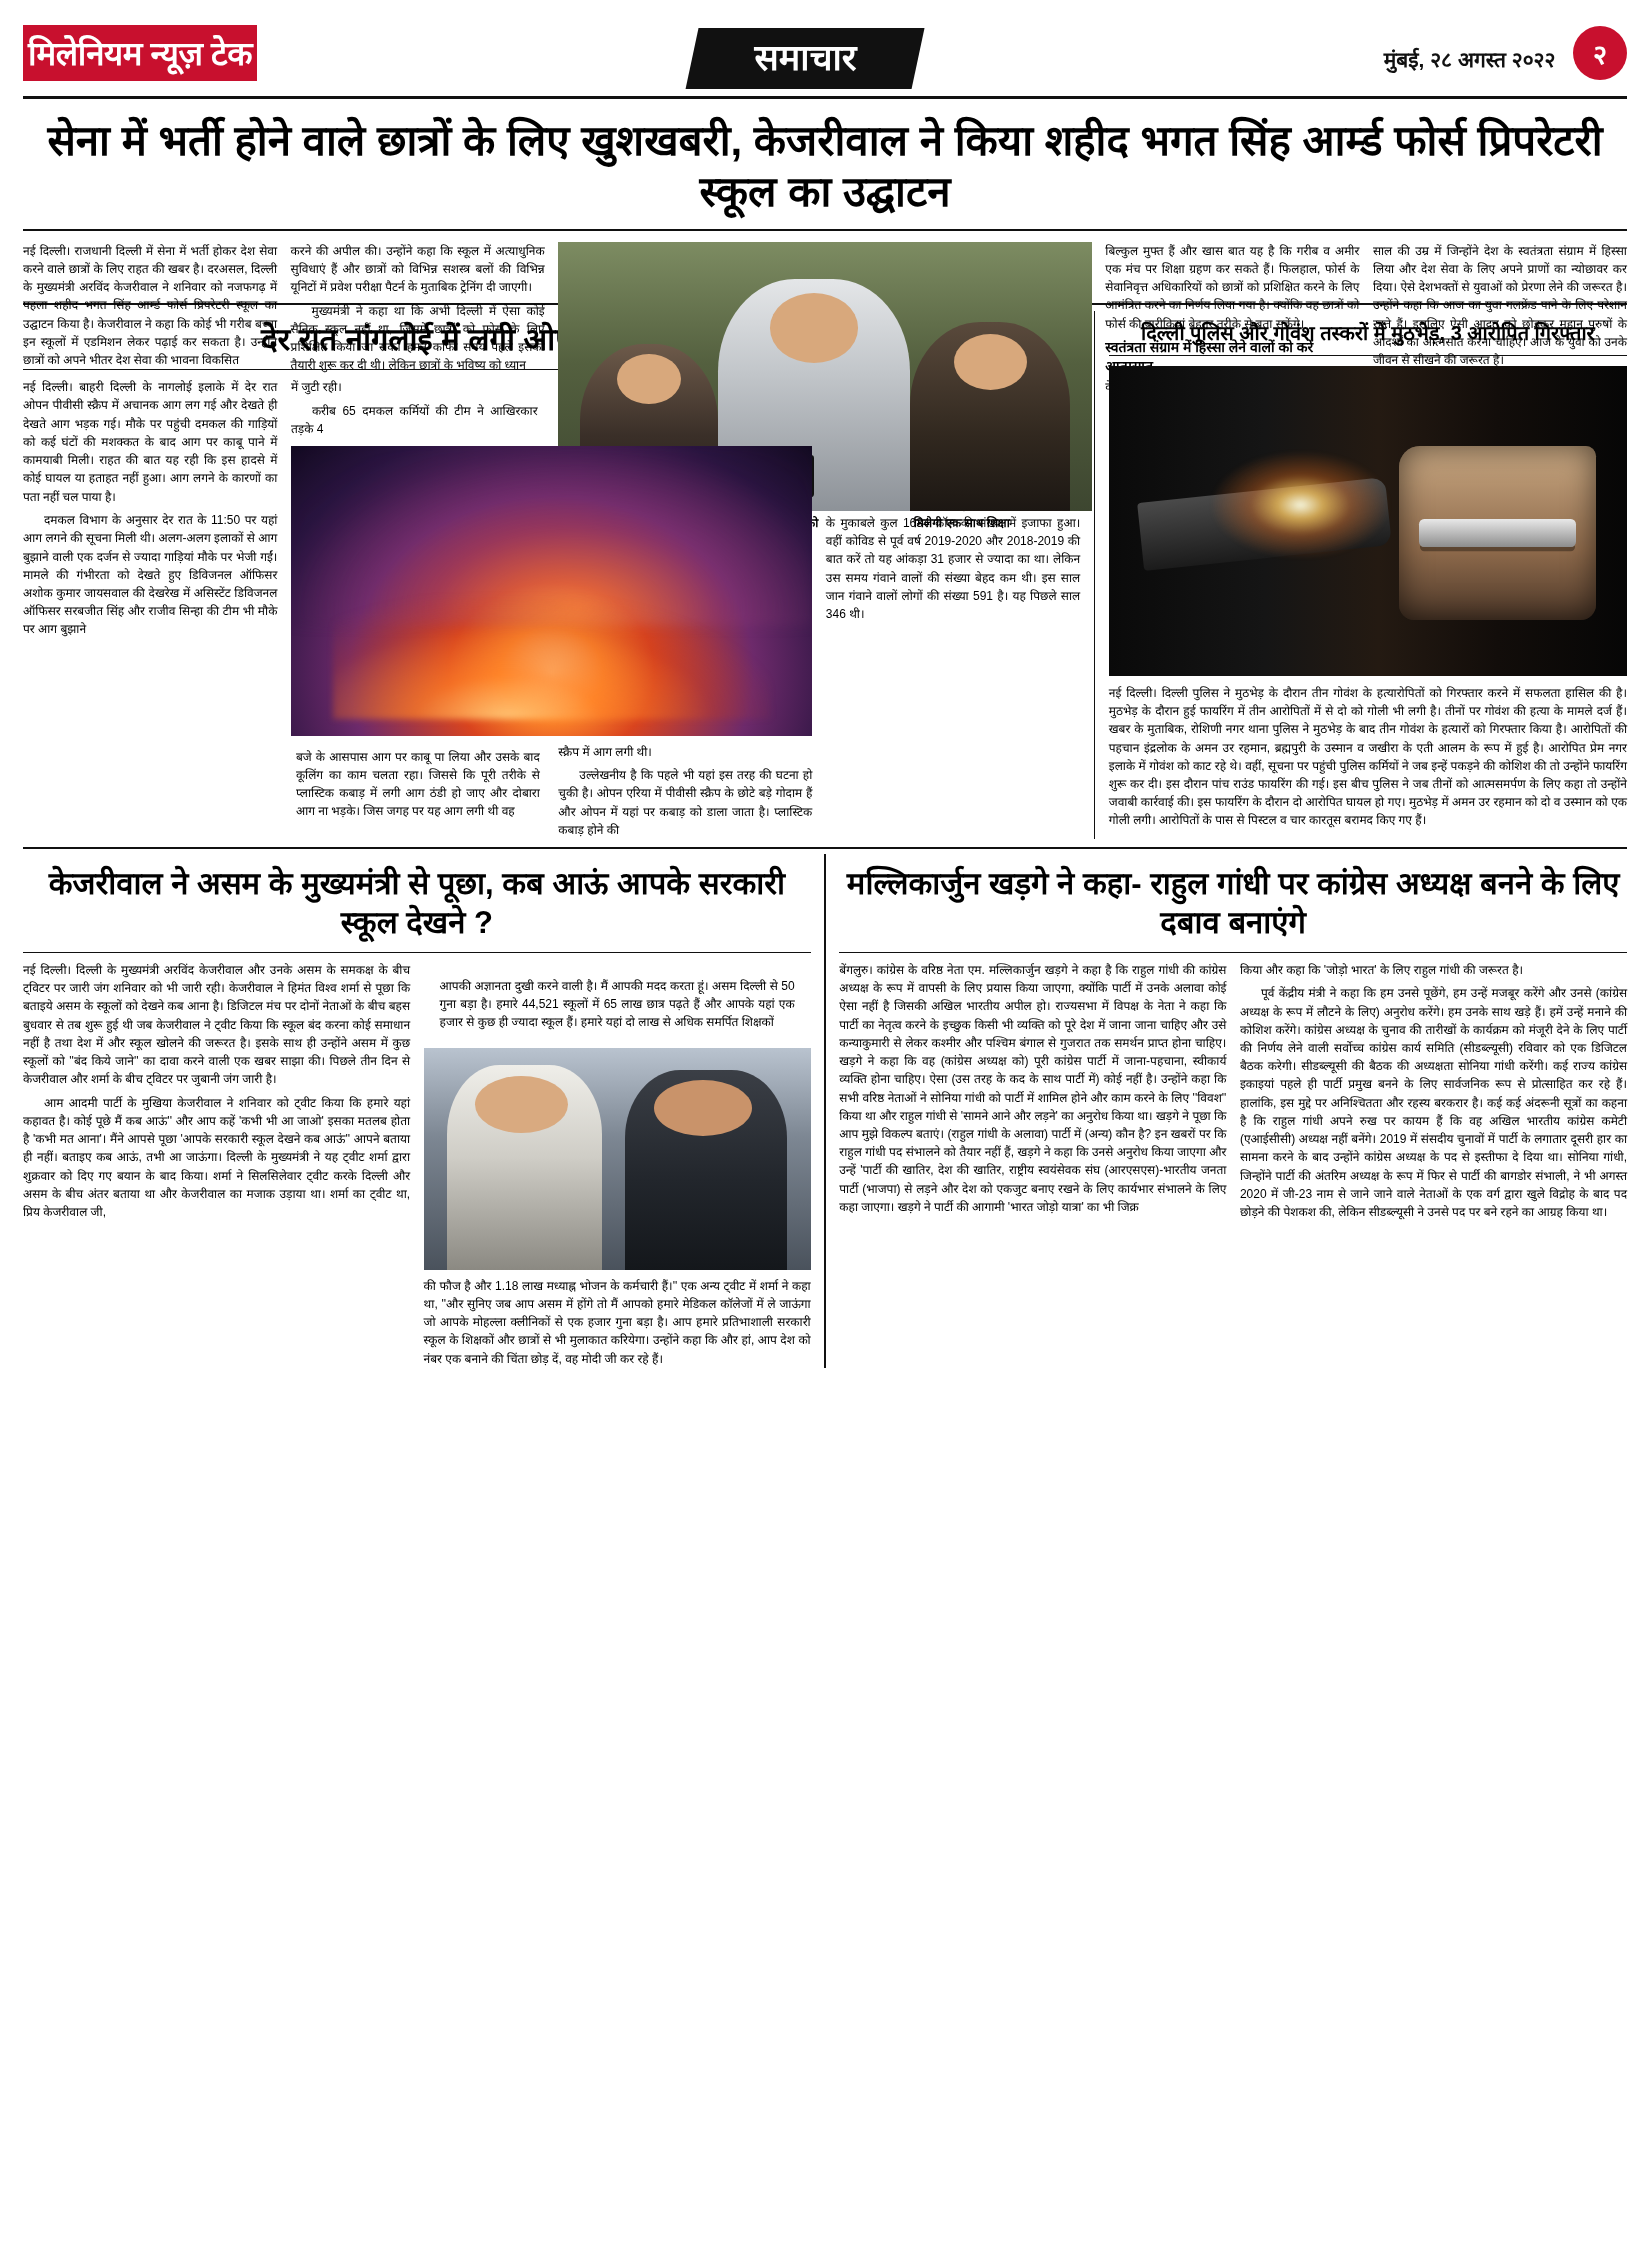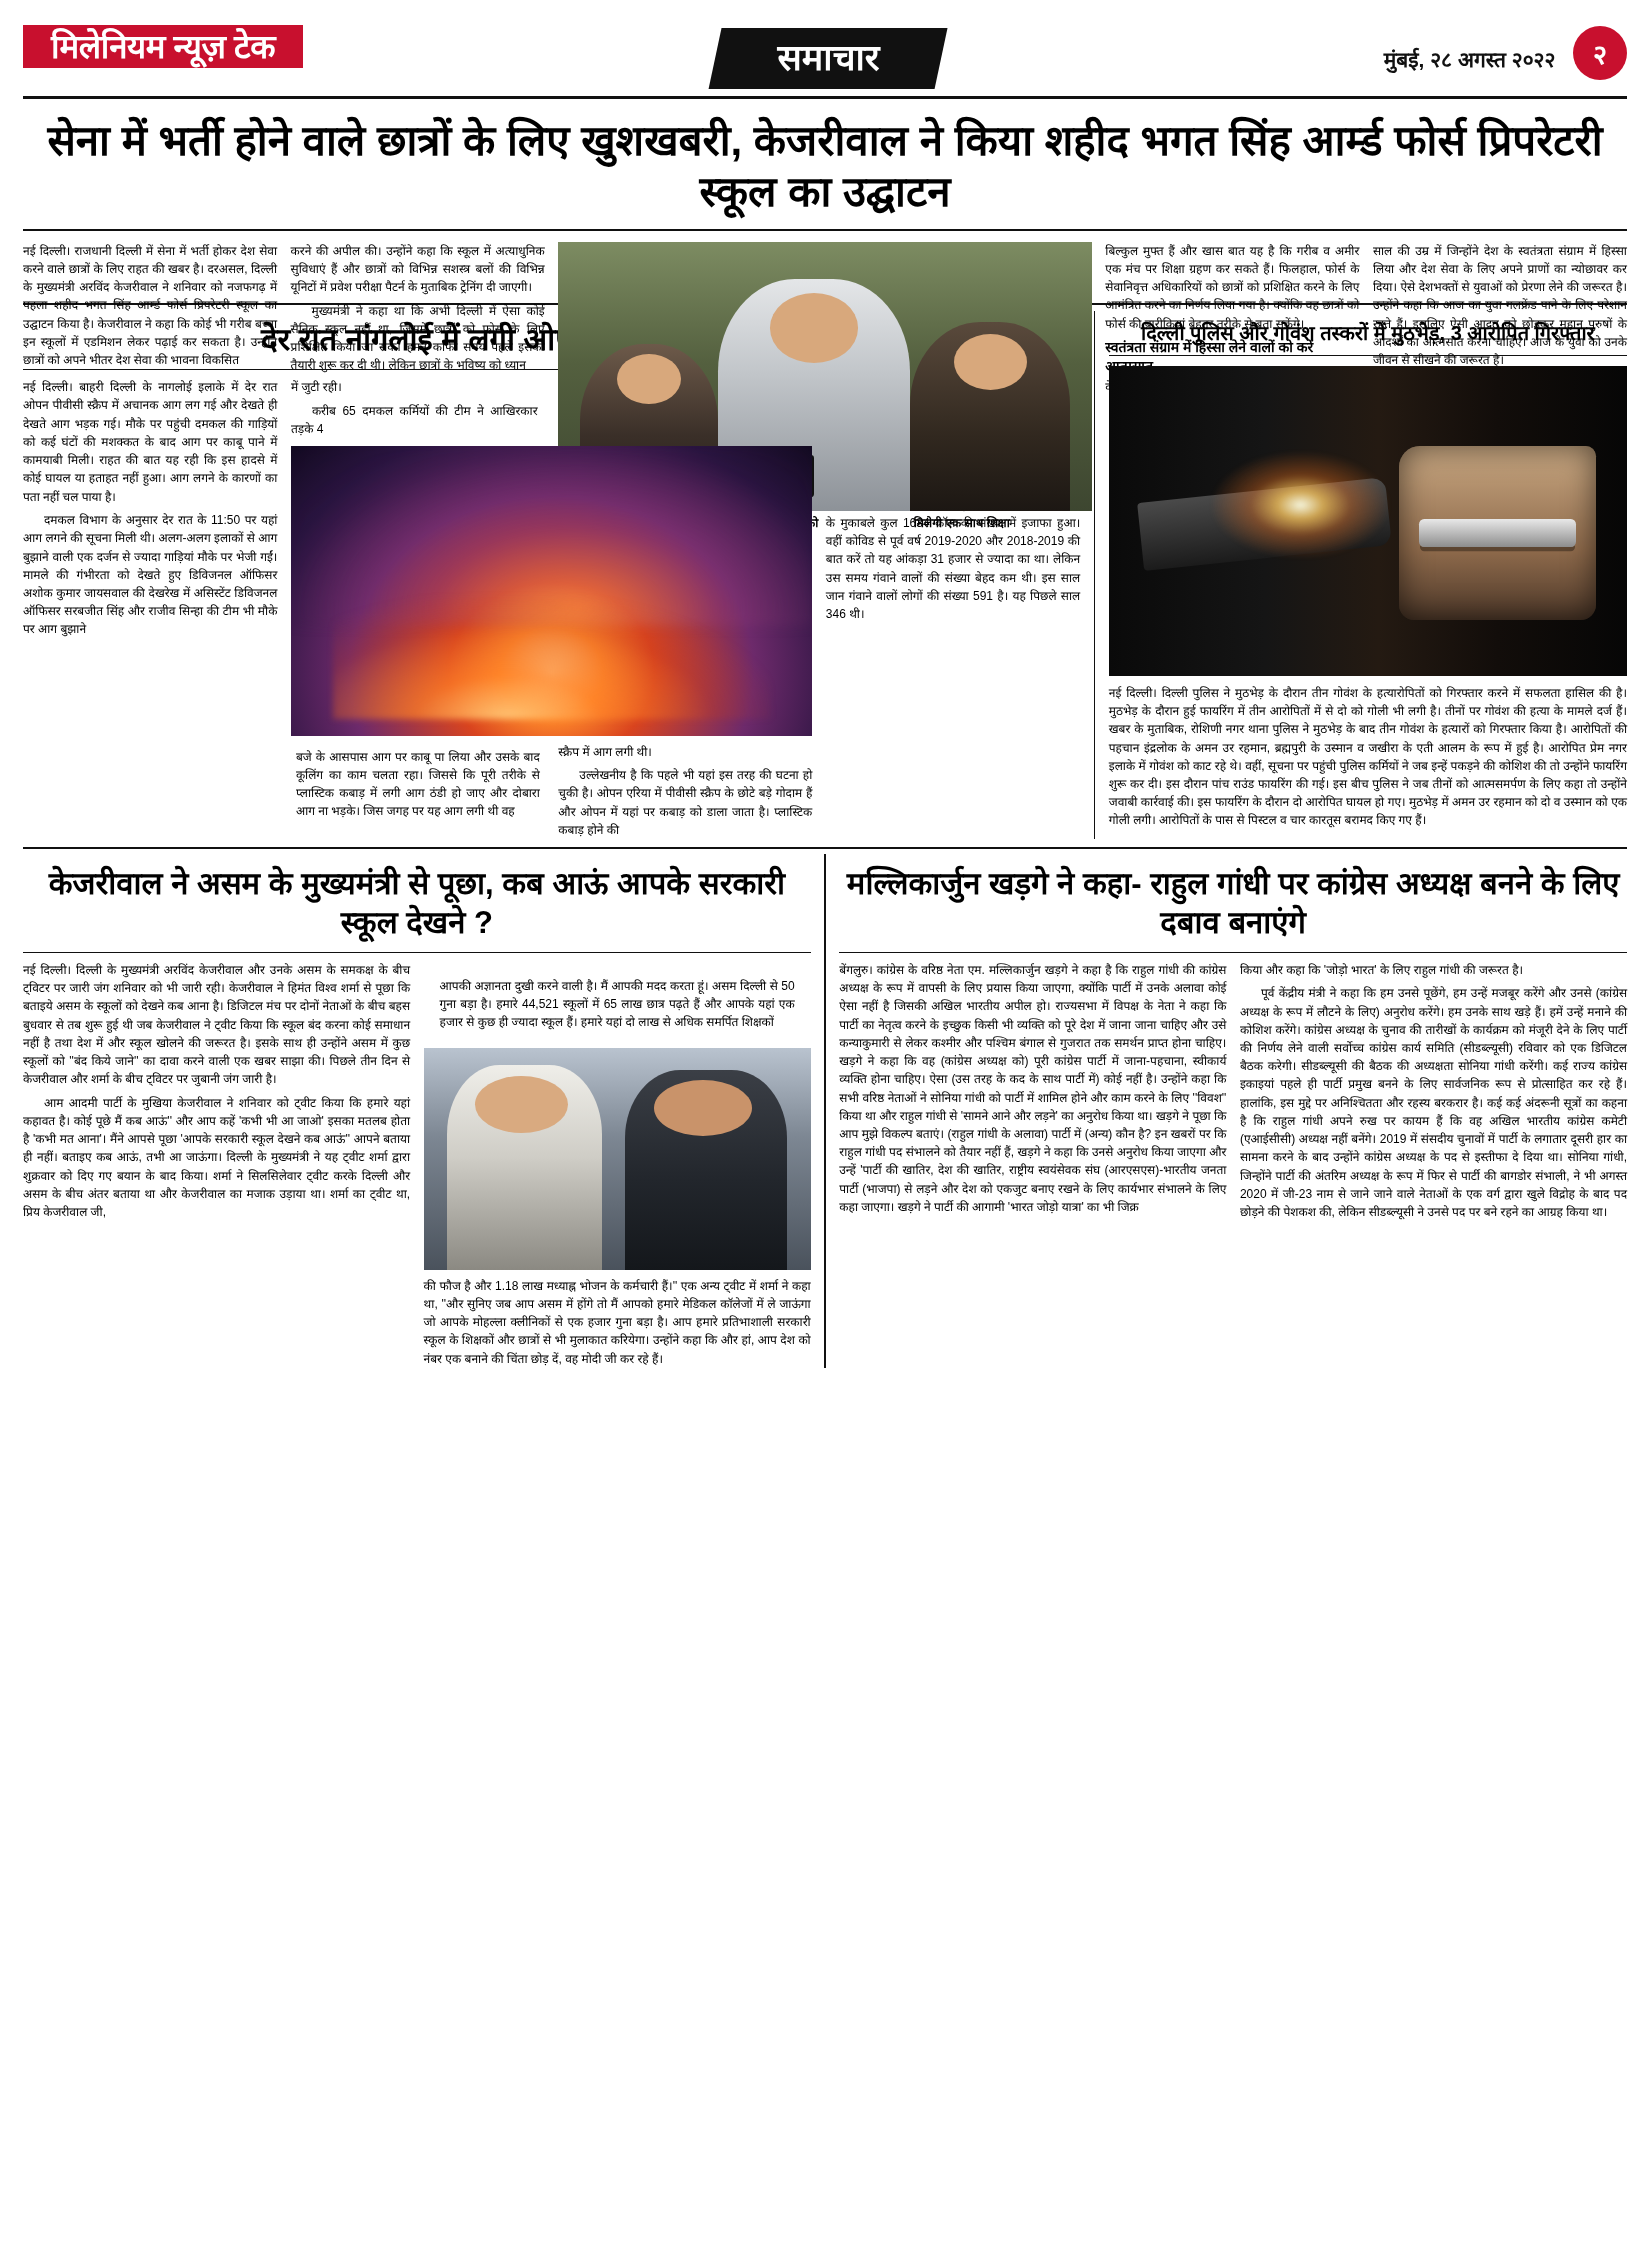--- a/index.html
+++ b/index.html
@@ -25,22 +25,22 @@
     height: 78px;
     border-bottom: 3.6px solid #111;
     padding-bottom: 0;
     position: relative;
   }
   .logo-box {
     background: #c8102e;
     color: #fff;
     display: flex;
     align-items: center;
-    padding: 0 28px;
-    height: 43px;
+    padding: 0 5px;
+    height: 56px;
     margin-top: 4.1px;
   }
   .logo-box span {
     font-size: 33px;
     font-weight: bold;
     letter-spacing: -0.5px;
     line-height: 1;
   }
   .mast-mid {
     flex: 1;

